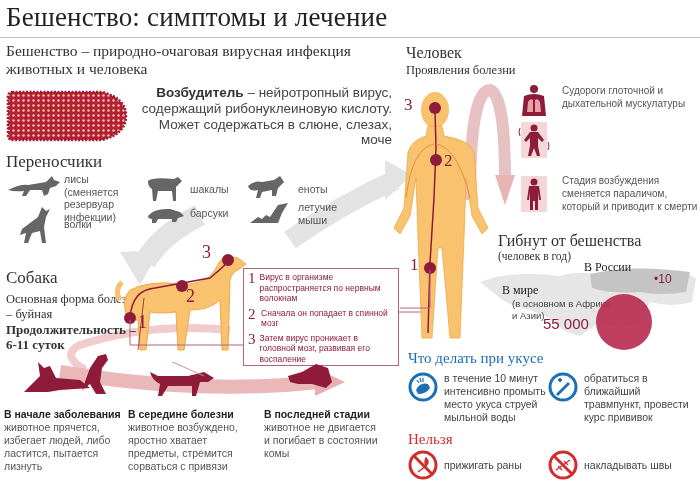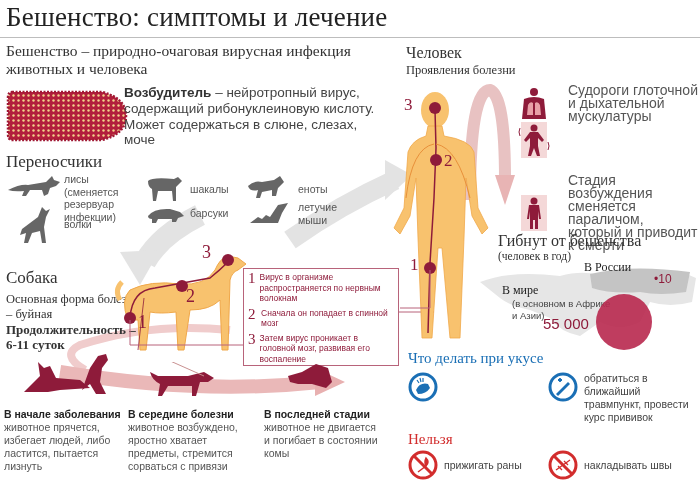--- a/index.html
+++ b/index.html
@@ -2,37 +2,37 @@
 <html><head>
 <meta charset="utf-8">
 <style>
   * { box-sizing: border-box; margin: 0; padding: 0; }
   html, body { width: 700px; height: 482px; background: #ffffff; overflow: hidden; }
   body { position: relative; font-family: "Liberation Sans", sans-serif; color: #3a3a3a; }
   .abs { position: absolute; }
   .title { left: 6px; top: 2px; font-size: 27px; color: #222; font-family: "Liberation Serif", serif; letter-spacing: 0.2px; }
   .rule { left: 0; top: 37px; width: 700px; height: 1px; background: #bdbdbd; }
   .subtitle { left: 6px; top: 42px; font-size: 15.5px; line-height: 18px; color: #333; font-family: "Liberation Serif", serif; width: 380px; }
-  .virus-text { left: 124px; top: 85px; font-size: 13.5px; line-height: 15.8px; color: #444; width: 260px; }
+  .virus-text { left: 132px; top: 85px; font-size: 13.5px; line-height: 15.8px; color: #444; width: 260px; text-align: right; }
   .virus-text b { color: #333; }
   .h2 { font-family: "Liberation Serif", serif; color: #333; }
   .carriers-h { left: 6px; top: 152px; font-size: 17px; }
   .animal-label { font-size: 10.5px; line-height: 12.5px; color: #555; }
   .sil { fill: #666; }
   .dog-h { left: 6px; top: 268px; font-size: 17px; }
   .dog-sub { left: 6px; top: 292px; font-size: 12.5px; line-height: 15px; color: #333; font-family: "Liberation Serif", serif; width: 135px; }
   .dog-dur { left: 6px; top: 322px; font-size: 13px; line-height: 15px; color: #333; font-family: "Liberation Serif", serif; width: 135px; font-weight: bold; }
   .infobox { left: 243px; top: 268px; width: 156px; height: 98px; border: 1px solid #b8637a; background: #fff; padding: 3px 4px; }
   .step { display: flex; gap: 4px; font-size: 8.5px; line-height: 10.5px; color: #8e1b3a; margin-bottom: 4px; }
   .step .n { font-family: "Liberation Serif", serif; font-size: 15px; line-height: 13px; width: 10px; color: #8e1b3a; }
   .stage-t { font-size: 10.5px; line-height: 13px; color: #555; width: 120px; }
   .stage-t b { color: #222; }
   .human-h { left: 406px; top: 44px; font-size: 16px; }
   .human-sub { left: 406px; top: 63px; font-size: 12.5px; }
-  .symptom { display: flex; align-items: center; gap: 18px; font-size: 14px; line-height: 13px; color: #555; }
+  .symptom { display: flex; align-items: flex-start; gap: 12px; font-size: 10px; line-height: 13px; color: #555; }
   .sym-icon { width: 32px; height: 34px; flex: none; }
   .deaths-h { left: 498px; top: 232px; font-size: 16px; }
   .deaths-sub { left: 498px; top: 250px; font-size: 11.5px; color: #333; }
   .world-label { font-family: "Liberation Serif", serif; font-size: 12px; color: #222; }
   .world-sub { font-size: 9.5px; line-height: 12px; color: #444; }
   .big-num { font-family: Liberation Sans, sans-serif; font-size: 15px; color: #8e1b3a; }
   .todo-h { left: 408px; top: 350px; font-size: 15px; color: #1a6fb5; }
   .todo-text { font-size: 10.5px; line-height: 13px; color: #444; }
   .no-h { left: 408px; top: 431px; font-size: 15px; color: #d22d2d; }
 </style>
@@ -226,20 +226,21 @@
 </svg>
 <div class="abs big-num" style="left:543px;top:315px;">55 000</div>
 
 <div class="abs h2 todo-h">Что делать при укусе</div>
 <div class="abs" style="left:408px;top:372px;display:flex;gap:6px;width:142px;">
   <svg width="30" height="30" viewBox="0 0 30 30" style="flex:none;">
     <circle cx="15" cy="15" r="13" fill="none" stroke="#1a6fb5" stroke-width="3"></circle>
     <path d="M8 18 Q12 10 20 12 L22 16 Q18 22 10 22Z" fill="#1a6fb5"></path>
     <path d="M9 8 L11 11 M12 6 L13 10 M15 6 L15 10" stroke="#1a6fb5" stroke-width="1.2"></path>
   </svg>
+  <span class="todo-text">в течение 10 минут интенсивно промыть место укуса струей мыльной воды</span>
 </div>
 <div class="abs" style="left:548px;top:372px;display:flex;gap:6px;width:152px;">
   <svg width="30" height="30" viewBox="0 0 30 30" style="flex:none;">
     <circle cx="15" cy="15" r="13" fill="none" stroke="#1a6fb5" stroke-width="3"></circle>
     <path d="M8 22 L20 10 L22 12 L10 24Z" fill="#1a6fb5"></path>
     <path d="M10 8 H14 M12 6 V10" stroke="#1a6fb5" stroke-width="1.8"></path>
   </svg>
   <span class="todo-text">обратиться в ближайший травмпункт, провести курс прививок</span>
 </div>
 

